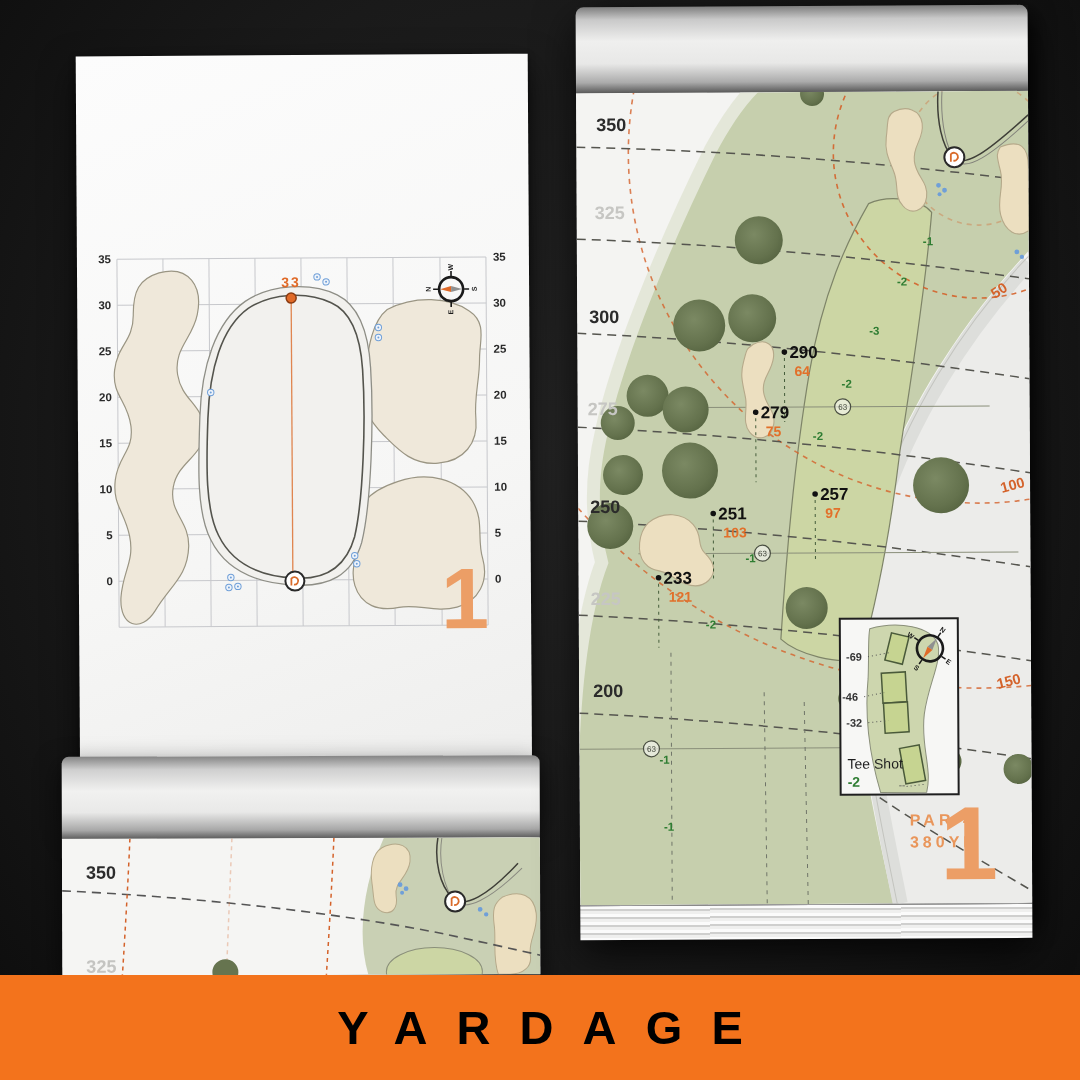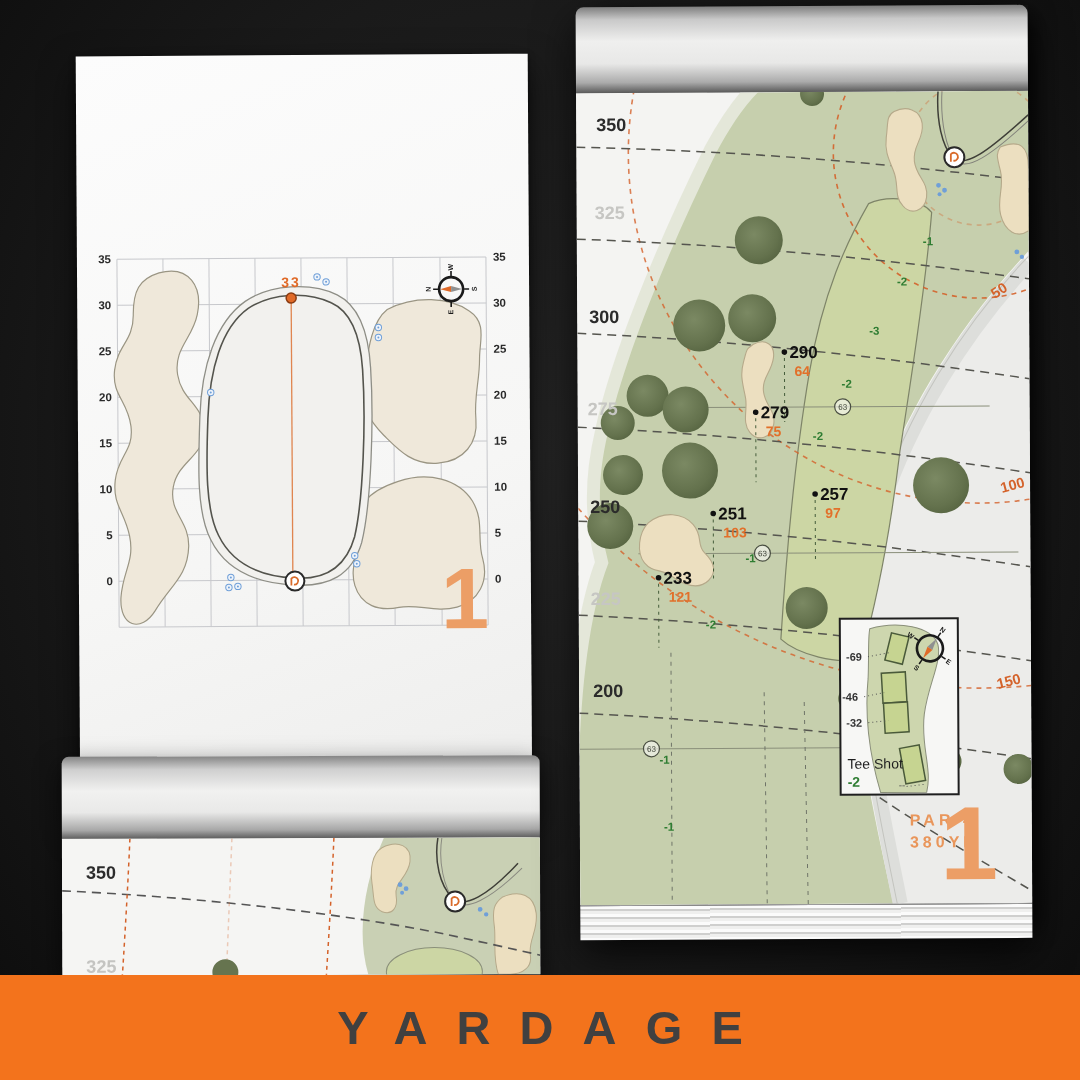--- a/index.html
+++ b/index.html
@@ -34,21 +34,21 @@
      background:linear-gradient(180deg,#7e7e7e 0%,#c9c9c9 15%,#efefee 40%,#e8e8e7 66%,#ababab 88%,#5a5a5a 100%);}
   .booklet-r .sheet{position:relative;height:812px;background:#f4f4f2;overflow:hidden;
      box-shadow:inset -16px 0 20px -10px rgba(0,0,0,.45), inset 8px 0 12px -8px rgba(0,0,0,.18);}
   .booklet-r .stack{height:34px;
      background:repeating-linear-gradient(180deg,#fbfbfb 0 3px,#cfcfce 3px 5px,#efefee 5px 8px);
      border-top:1px solid #9c9c9c;}
 
   
   .banner{position:absolute;left:0;top:975px;width:1080px;height:105px;
           display:flex;align-items:center;justify-content:center;}
-  .banner-label{color:#404040;font-size:47px;font-weight:bold;
+  .banner-label{color:#000000;font-size:47px;font-weight:bold;
           letter-spacing:.62em;text-indent:.62em;}
 </style>
 </head>
 <body>
 
 <div class="stage">
 
   <div class="page-left">
     <svg class="grid-map" width="412" height="392" viewBox="0 0 412 392">
 

